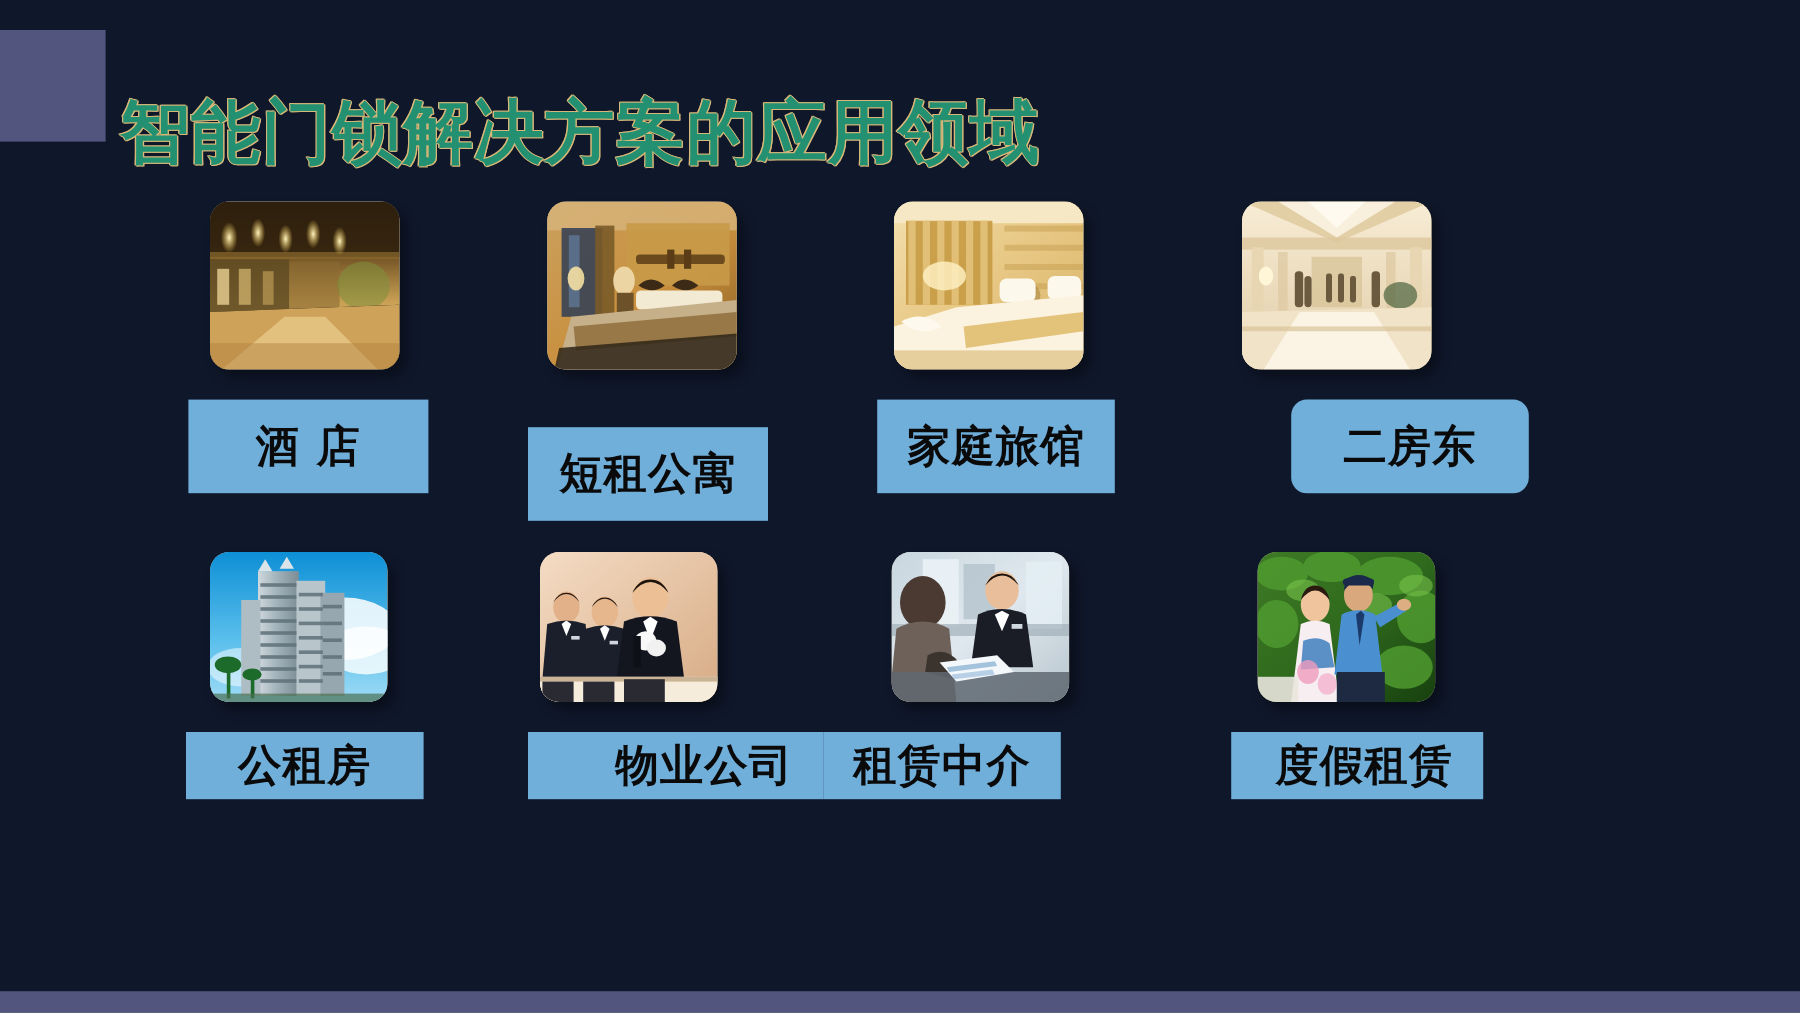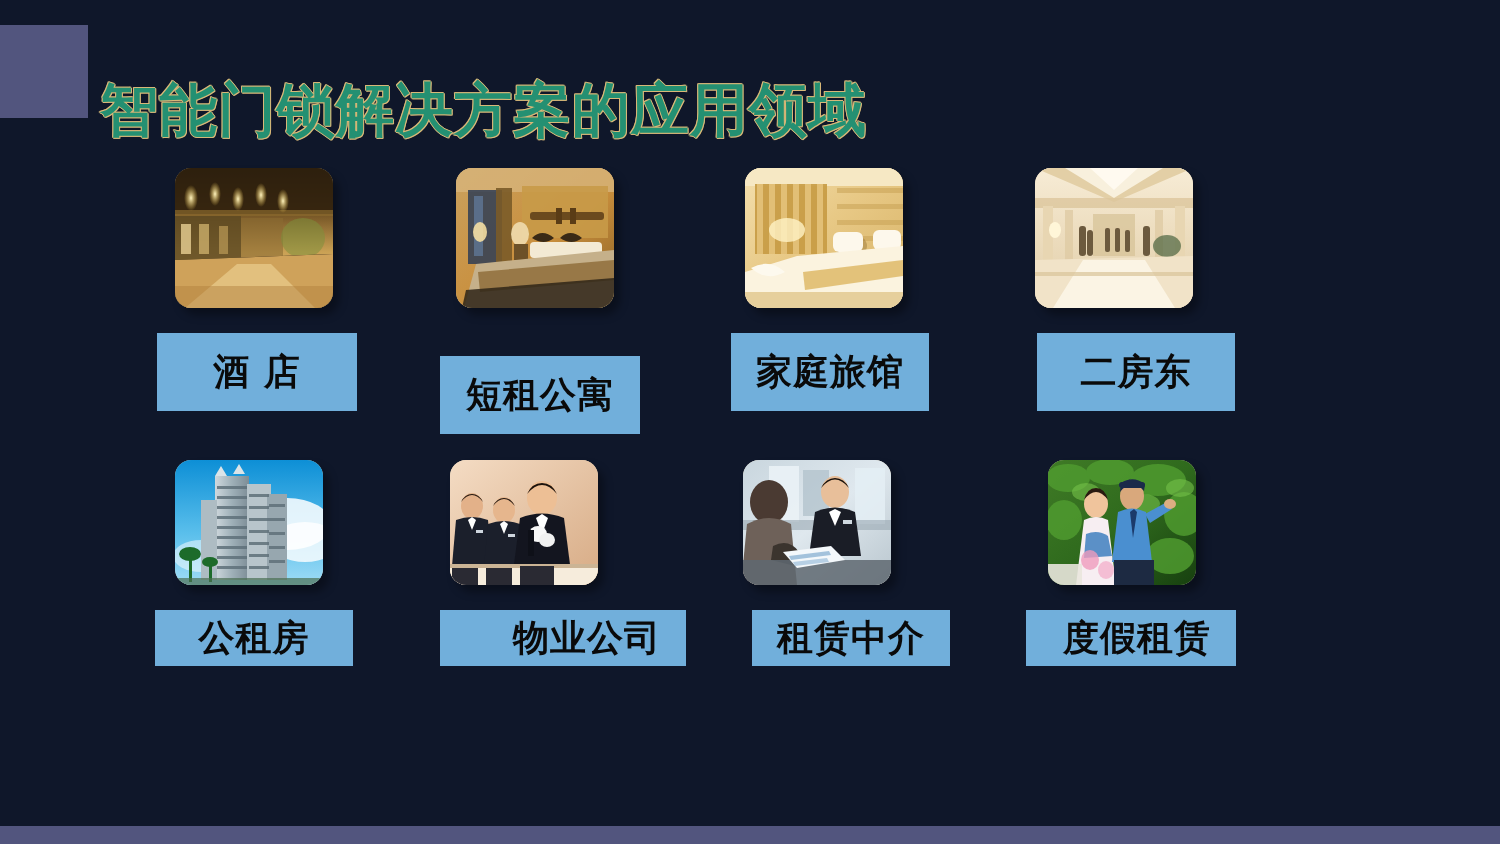--- a/index.html
+++ b/index.html
@@ -92,29 +92,29 @@
   .r2 .label-box { top: 610px; height: 56px; }
 
   
   .c1.r1 .thumb { left: 175px; }
   .c1.r1 .label-box { left: 157px; width: 200px; }
   .c2.r1 .thumb { left: 456px; }
   .c2.r1 .label-box { left: 440px; width: 200px; margin-top: 23px; }
   .c3.r1 .thumb { left: 745px; }
   .c3.r1 .label-box { left: 731px; width: 198px; }
   .c4.r1 .thumb { left: 1035px; }
-  .c4.r1 .label-box { left: 1037px; width: 198px; }
+  .c4.r1 .label-box { left: 1076px; width: 198px; border-radius: 13px; }
 
   
   .c1.r2 .thumb { left: 175px; }
   .c1.r2 .label-box { left: 155px; width: 198px; }
   .c2.r2 .thumb { left: 450px; }
   .c2.r2 .label-box { left: 440px; width: 198px; padding-left: 48px; }
   .c3.r2 .thumb { left: 743px; }
-  .c3.r2 .label-box { left: 752px; width: 198px; font-family: Liberation Mono, monospace; }
+  .c3.r2 .label-box { left: 686px; width: 198px; font-family: Liberation Mono, monospace; }
   .c4.r2 .thumb { left: 1048px; }
   .c4.r2 .label-box { left: 1026px; width: 198px; padding-left: 12px; }
 
   
   .footer-bar {
     position: absolute;
     left: 0;
     bottom: 0;
     width: 1500px;
     height: 18px;

